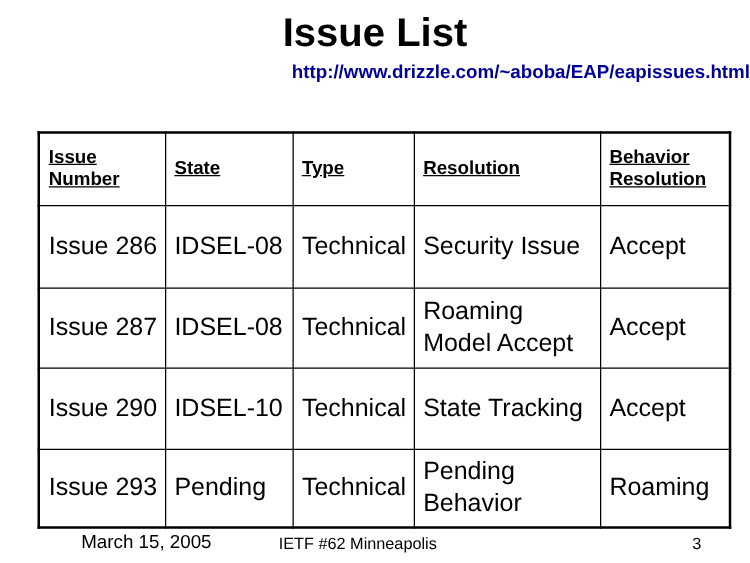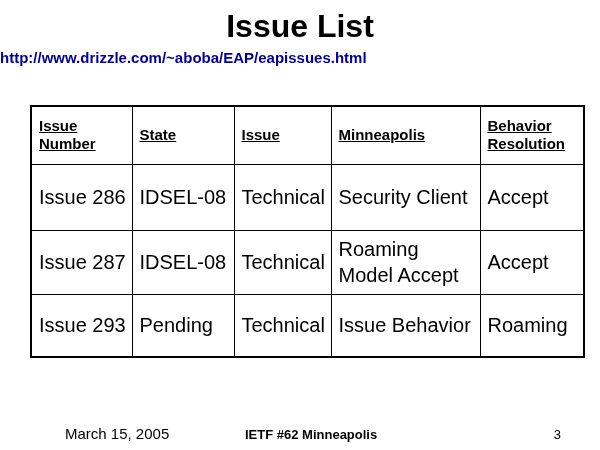--- a/index.html
+++ b/index.html
@@ -25,21 +25,21 @@
     font-size: 32px;
     font-weight: bold;
     letter-spacing: 0px;
     margin: 0;
   }
   .slide-url {
     position: absolute;
     top: 49px;
     left: 0;
     width: 600px;
-    text-align: left;
+    text-align: right;
     font-size: 15px;
     font-weight: bold;
     color: #000099;
     margin: 0;
   }
   table.issue-table {
     position: absolute;
     left: 30px;
     top: 105px;
     width: 553px;
@@ -76,24 +76,23 @@
   .col-desc   { width: 149px; }
   .col-res    { width: 104px; }
   .footer-date {
     position: absolute;
     left: 65px;
     top: 425px;
     font-size: 15px;
   }
   .footer-center {
     position: absolute;
-    left: 245px;
+    left: 223px;
     top: 427px;
     font-size: 13px;
-    font-weight: bold;
   }
   .footer-page {
     position: absolute;
     right: 39px;
     top: 427px;
     font-size: 13px;
   }
 </style>
 </head>
 <body>
@@ -109,45 +108,52 @@
       <col class="col-issue">
       <col class="col-status">
       <col class="col-type">
       <col class="col-desc">
       <col class="col-res">
     </colgroup>
     <thead>
       <tr class="header-row">
         <th>Issue Number</th>
         <th>State</th>
-        <th>Issue</th>
-        <th>Minneapolis</th>
+        <th>Type</th>
+        <th>Resolution</th>
         <th>Behavior Resolution</th>
       </tr>
     </thead>
     <tbody>
       <tr class="row-0">
         <td>Issue 286</td>
         <td>IDSEL-08</td>
         <td>Technical</td>
-        <td>Security Client</td>
+        <td>Security Issue</td>
         <td>Accept</td>
       </tr>
       <tr class="row-1">
         <td>Issue 287</td>
         <td>IDSEL-08</td>
         <td>Technical</td>
         <td>Roaming Model Accept</td>
         <td>Accept</td>
       </tr>
+      <tr class="row-2">
+        <td>Issue 290</td>
+        <td>IDSEL-10</td>
+        <td>Technical</td>
+        <td>State Tracking</td>
+        <td>Accept</td>
+      </tr>
       <tr class="row-3">
         <td>Issue 293</td>
         <td>Pending</td>
         <td>Technical</td>
-        <td>Issue Behavior</td>
+        <td>Pending Behavior</td>
         <td>Roaming</td>
       </tr>
     </tbody>
   </table>
 
   <div class="footer-date">March 15, 2005</div>
 
   <div class="footer-center">IETF #62 Minneapolis</div>
 
   <div class="footer-page">3</div>

